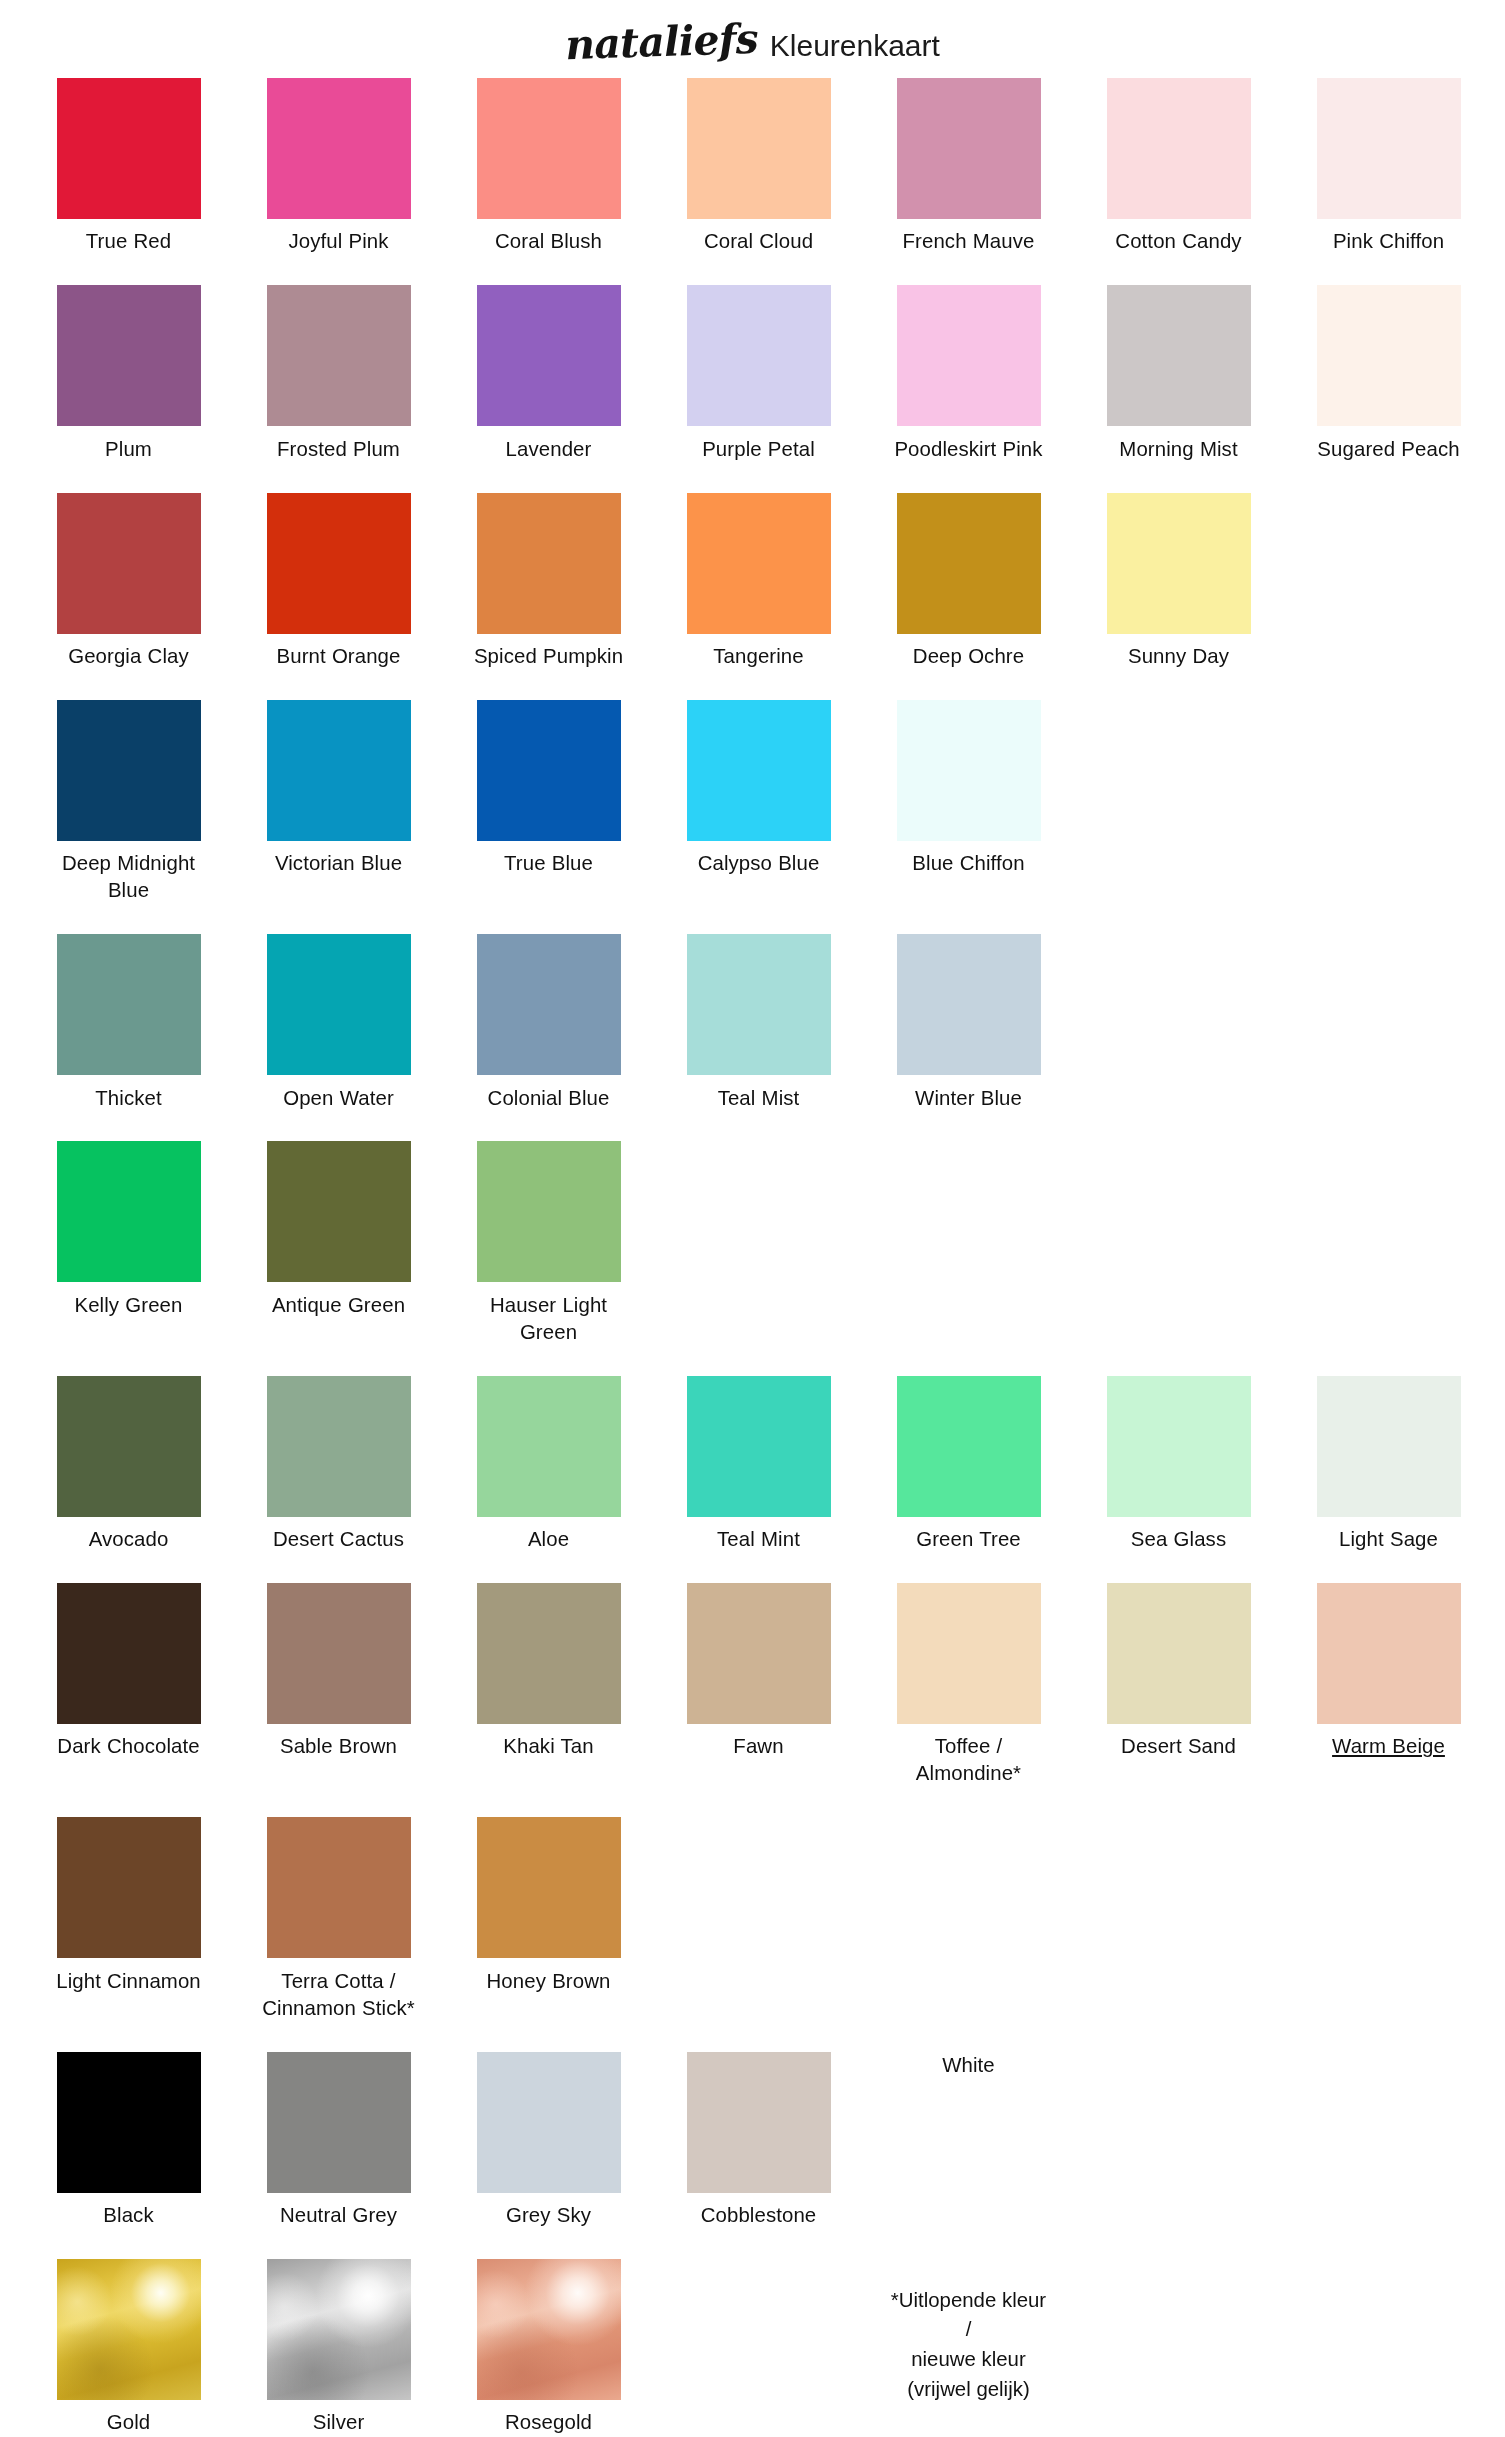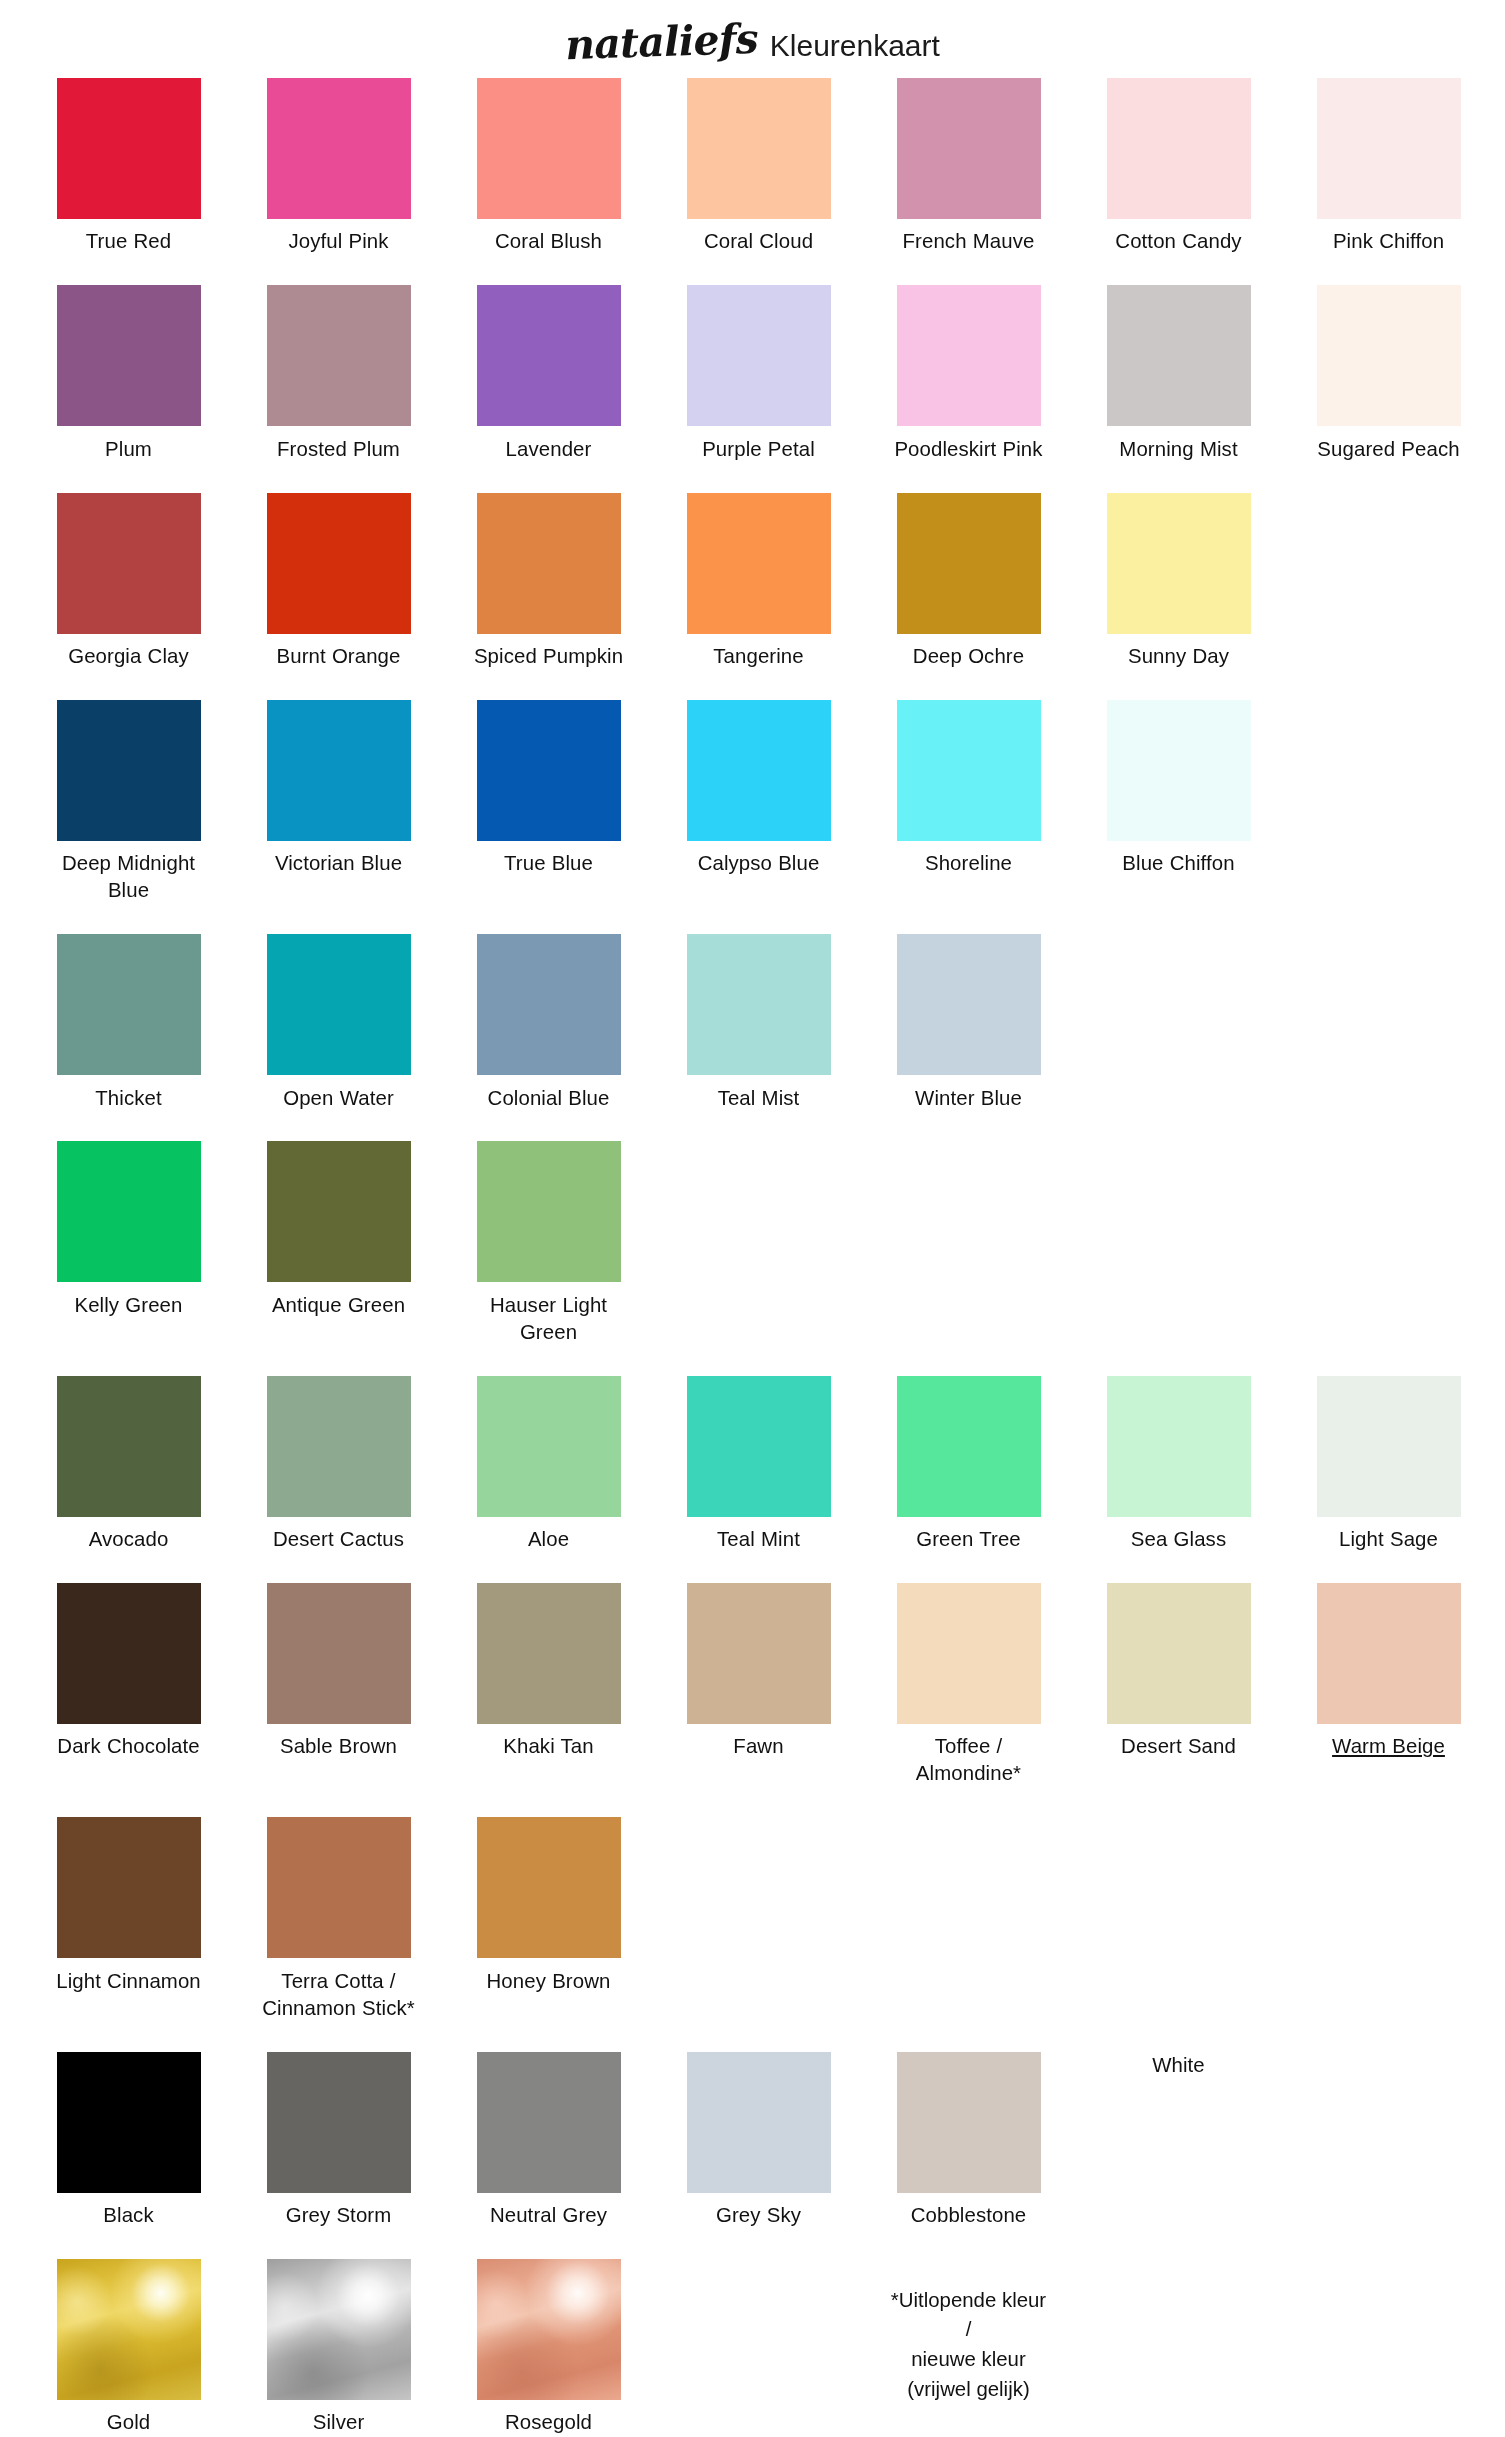--- a/index.html
+++ b/index.html
@@ -266,24 +266,20 @@
         </div>
         <div class="cell">
           <div class="swatch" style="background: rgb(5, 89, 176);"></div>
           <div class="swatch-label" style="white-space: pre-line;">True Blue</div>
         </div>
         <div class="cell">
           <div class="swatch" style="background: rgb(44, 210, 247);"></div>
           <div class="swatch-label" style="white-space: pre-line;">Calypso Blue</div>
         </div>
         <div class="cell">
-          <div class="swatch" style="background: rgb(104, 242, 247);"></div>
-          <div class="swatch-label" style="white-space: pre-line;">Shoreline</div>
-        </div>
-        <div class="cell">
           <div class="swatch" style="background: rgb(235, 252, 251);"></div>
           <div class="swatch-label" style="white-space: pre-line;">Blue Chiffon</div>
         </div>
       </div>
       <div class="row">
         <div class="cell">
           <div class="swatch" style="background: rgb(107, 153, 143);"></div>
           <div class="swatch-label" style="white-space: pre-line;">Thicket</div>
         </div>
         <div class="cell">
@@ -390,24 +386,20 @@
         </div>
         <div class="cell">
           <div class="swatch" style="background: rgb(202, 140, 67);"></div>
           <div class="swatch-label" style="white-space: pre-line;">Honey Brown</div>
         </div>
       </div>
       <div class="row">
         <div class="cell">
           <div class="swatch" style="background: rgb(0, 0, 0);"></div>
           <div class="swatch-label" style="white-space: pre-line;">Black</div>
-        </div>
-        <div class="cell">
-          <div class="swatch" style="background: rgb(102, 101, 98);"></div>
-          <div class="swatch-label" style="white-space: pre-line;">Grey Storm</div>
         </div>
         <div class="cell">
           <div class="swatch" style="background: rgb(133, 133, 131);"></div>
           <div class="swatch-label" style="white-space: pre-line;">Neutral Grey</div>
         </div>
         <div class="cell">
           <div class="swatch" style="background: rgb(204, 213, 221);"></div>
           <div class="swatch-label" style="white-space: pre-line;">Grey Sky</div>
         </div>
         <div class="cell">

